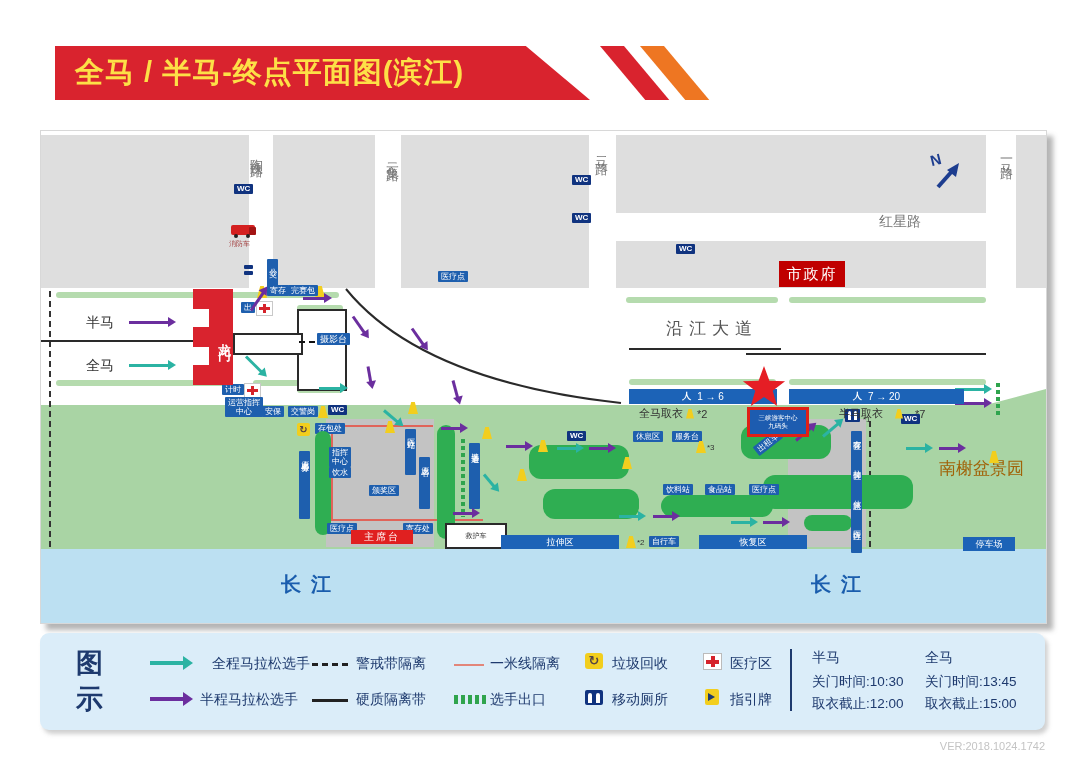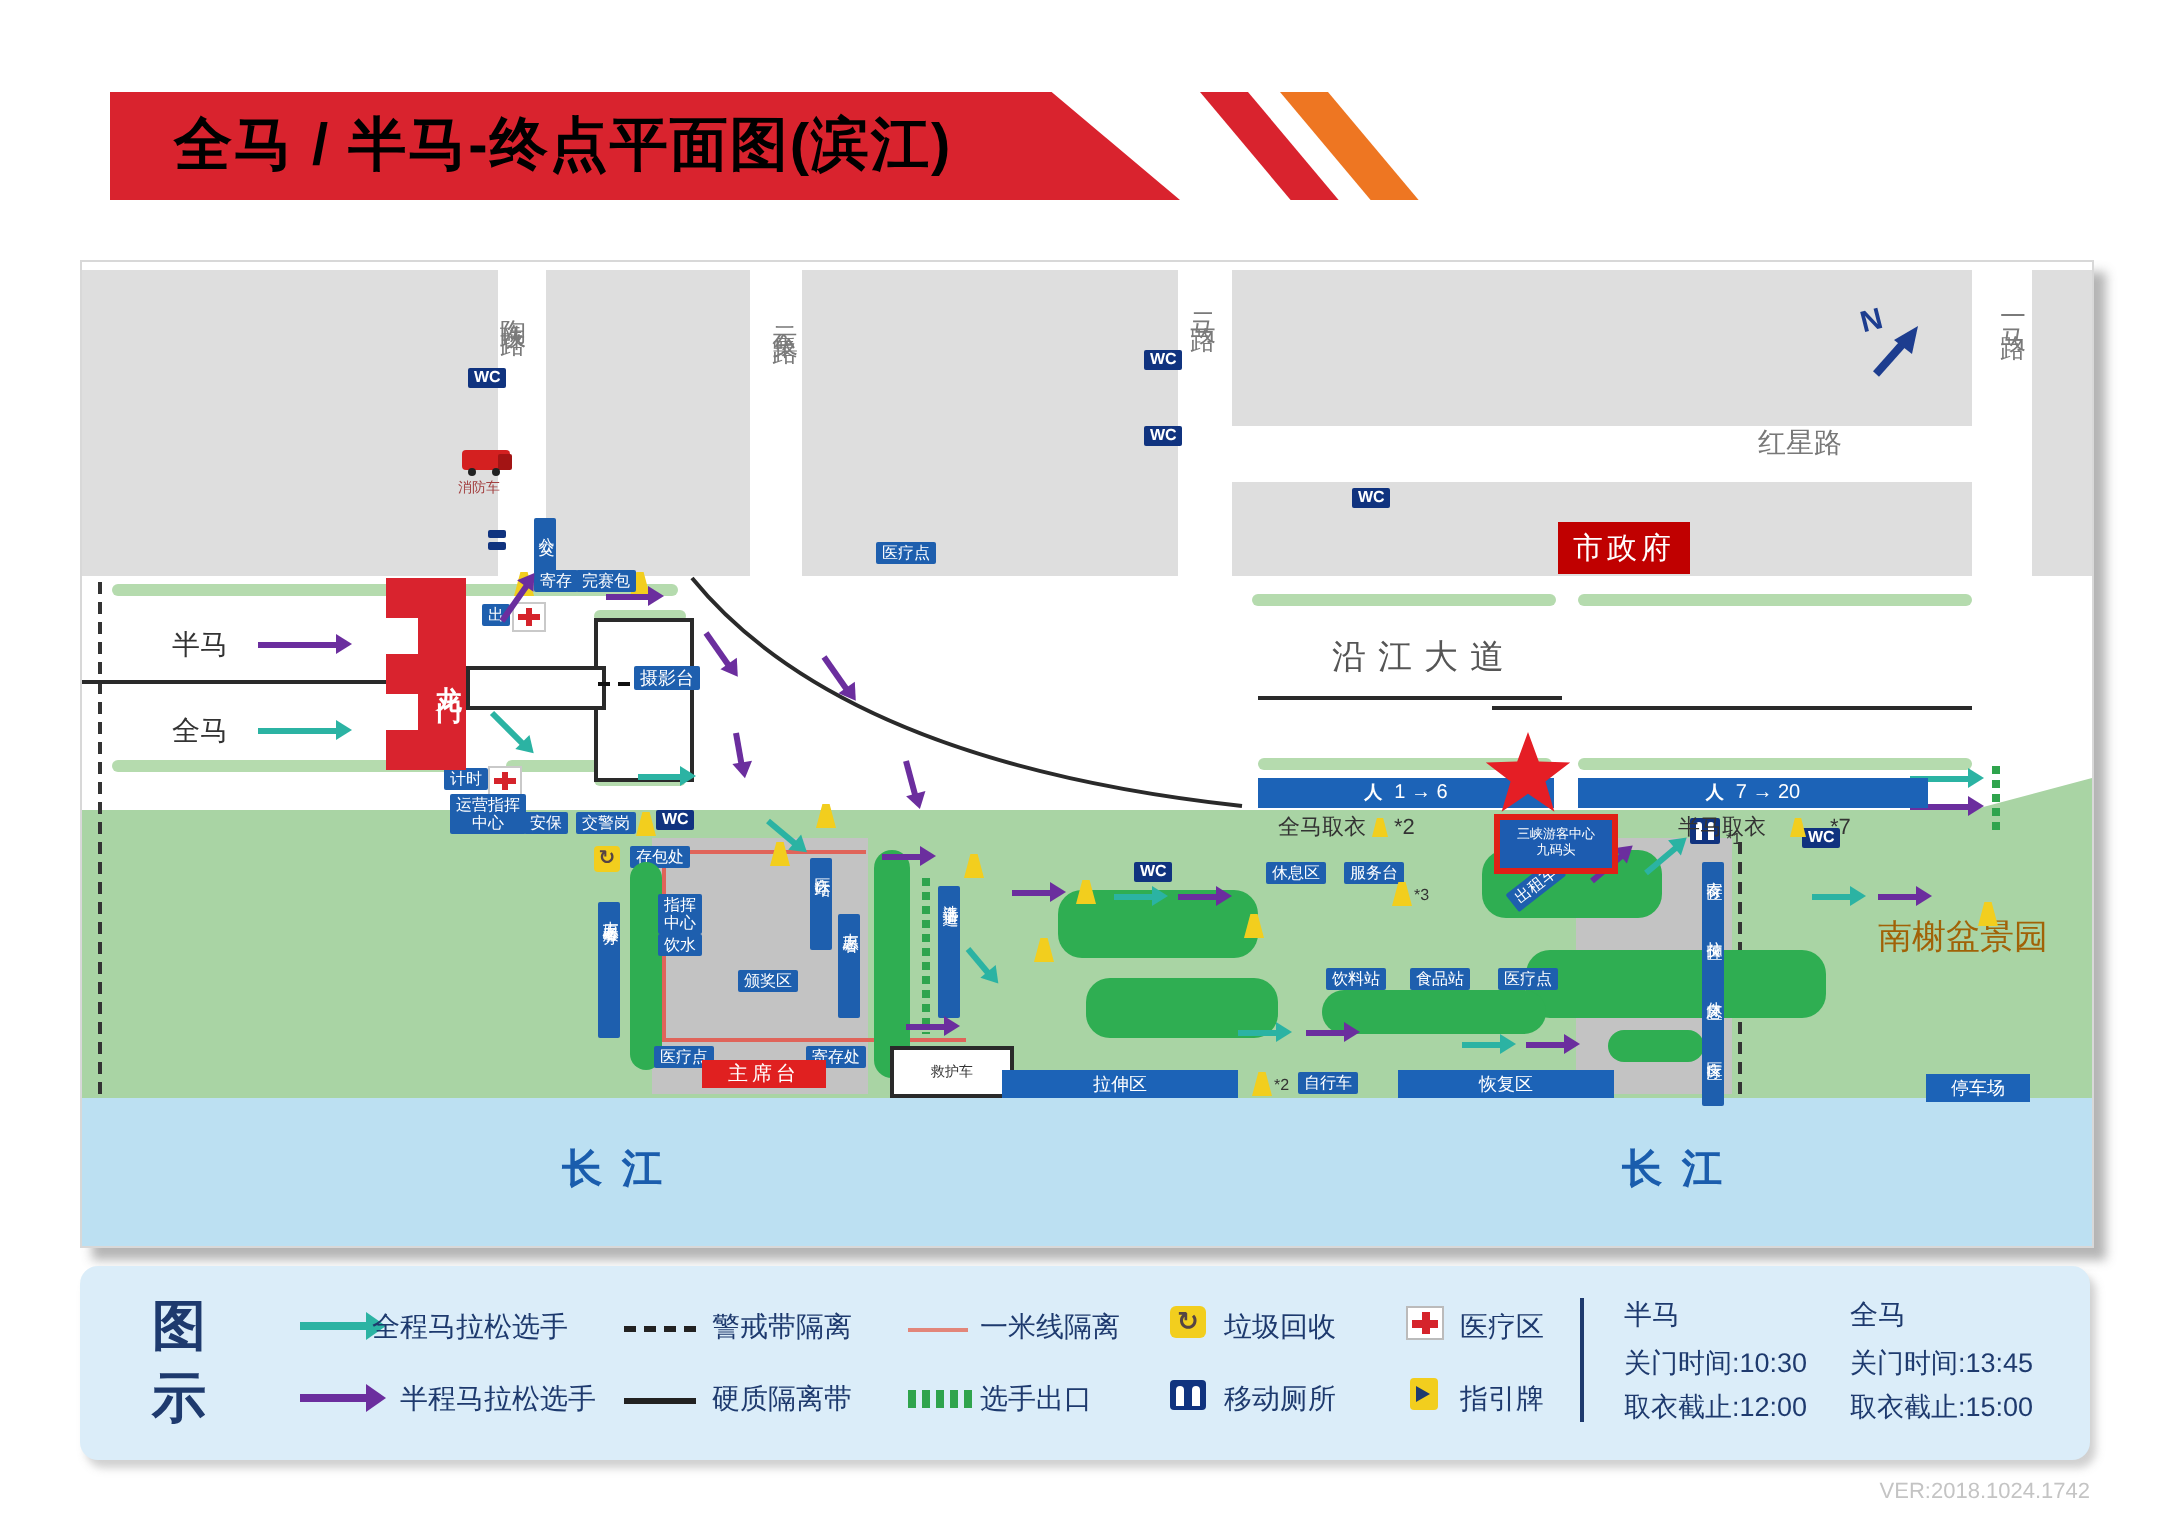--- a/index.html
+++ b/index.html
@@ -1,21 +1,21 @@
 <!DOCTYPE html>
 <html><head>
 <meta charset="utf-8">
 <style>
   html,body{margin:0;padding:0;background:#fff;width:1080px;height:765px;overflow:hidden;
     font-family:"Liberation Sans","DejaVu Sans",sans-serif;}
   #page{position:relative;width:1080px;height:765px;background:#fff;}
   
   #banner{position:absolute;left:55px;top:46px;width:535px;height:54px;background:#D9232E;
     clip-path:polygon(0 0,88% 0,100% 100%,0 100%);display:flex;align-items:center;}
-  #banner span{color:#000000;font-size:29px;font-weight:bold;padding-left:32px;letter-spacing:1px;white-space:nowrap;}
+  #banner span{color:#fde047;font-size:29px;font-weight:bold;padding-left:20px;letter-spacing:1px;white-space:nowrap;}
   .stripe{position:absolute;top:46px;width:24px;height:54px;transform:skewX(40deg);transform-origin:top left;}
   
   #map{position:absolute;left:40px;top:130px;width:1005px;height:492px;background:#fff;
     border:1px solid #d8d8d8;box-shadow:6px 6px 5px rgba(90,90,90,.45);overflow:hidden;}
   .blk{position:absolute;background:#DEDEDE;}
   .street-v{position:absolute;writing-mode:vertical-rl;color:#7a7a7a;font-size:13px;letter-spacing:3px;}
   .txt{position:absolute;white-space:nowrap;color:#333;}
   .wc{position:absolute;background:#10337F;color:#fff;font-size:8px;font-weight:bold;
     padding:1px 3px;line-height:1;border-radius:1px;}
   .tag{position:absolute;background:#1E5FAE;color:#fff;font-size:8px;line-height:1.15;
@@ -316,21 +316,21 @@
       <div>三峡游客中心</div>
       <div>九码头</div>
     </div>
   </div>
 
   <div id="legend">
     <div class="lg-title" style="top:12px;">图</div>
     <div class="lg-title" style="top:48px;">示</div>
 
     <div class="lg-ar t" style="left:110px;top:28px;"></div>
-    <div class="lg-label" style="left:146px;top:22px;">全程马拉松选手</div>
+    <div class="lg-label" style="left:172px;top:22px;">全程马拉松选手</div>
     <div class="lg-ar p" style="left:110px;top:64px;"></div>
     <div class="lg-label" style="left:160px;top:58px;">半程马拉松选手</div>
 
     <div class="lg-dash" style="left:272px;top:30px;"></div>
     <div class="lg-label" style="left:316px;top:22px;">警戒带隔离</div>
     <div class="lg-solid" style="left:272px;top:66px;"></div>
     <div class="lg-label" style="left:316px;top:58px;">硬质隔离带</div>
 
     <div class="lg-thin" style="left:414px;top:31px;"></div>
     <div class="lg-label" style="left:450px;top:22px;">一米线隔离</div>

